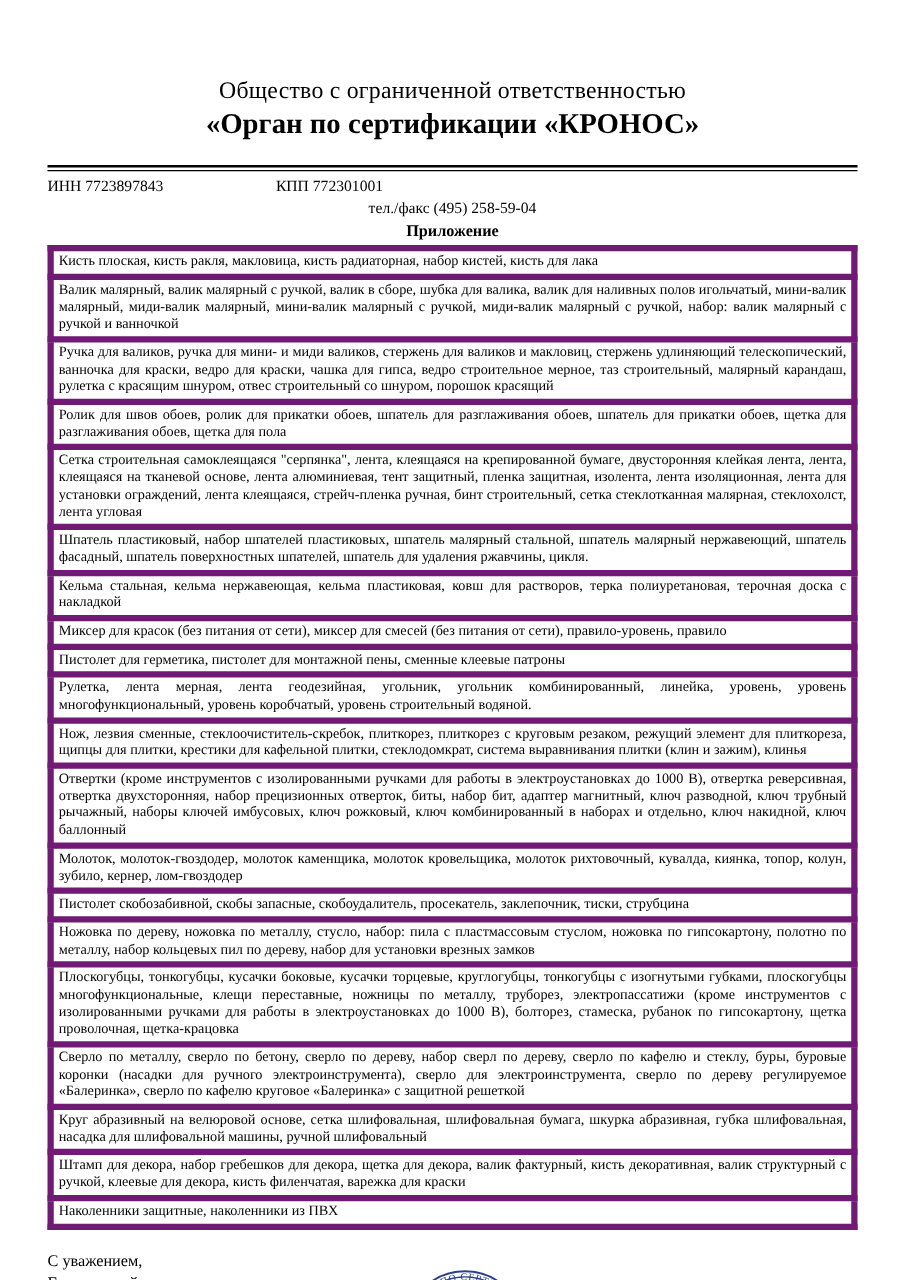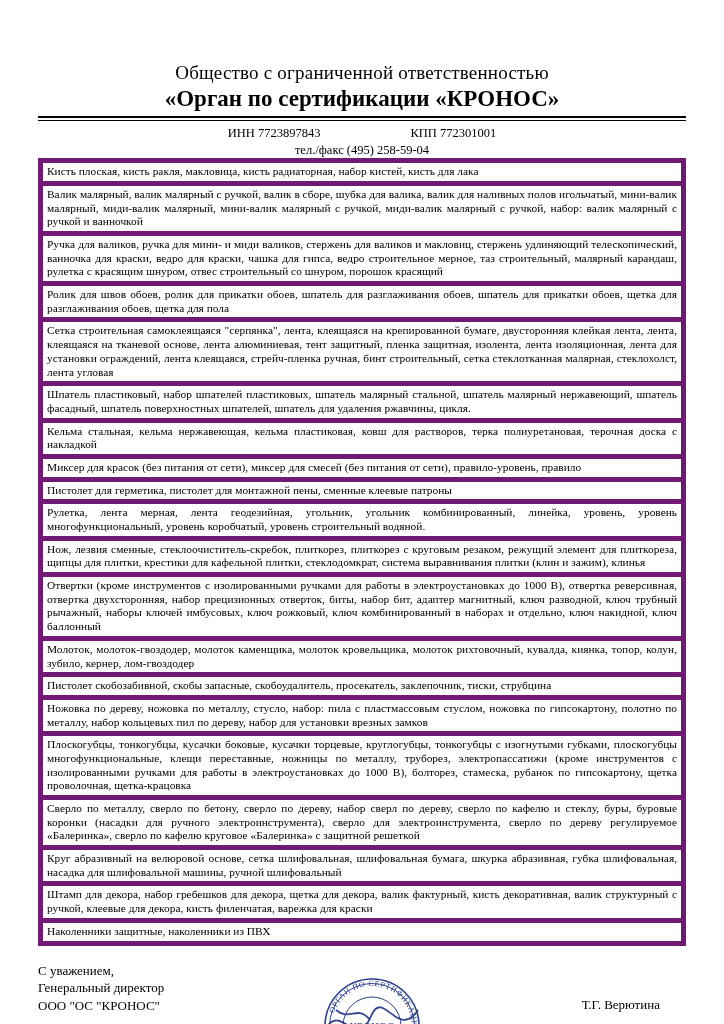--- a/index.html
+++ b/index.html
@@ -25,36 +25,35 @@
   .org-line-1 {
     text-align: center;
     font-size: 19px;
     letter-spacing: 0.2px;
     margin-bottom: 2px;
   }
   .org-line-2 {
     text-align: center;
     font-size: 23px;
     font-weight: bold;
-    margin-bottom: 4px;
+    margin-bottom: 20px;
   }
   .rule-double {
     border-top: 2px solid #000;
     border-bottom: 1px solid #000;
     height: 2px;
     margin: 2px 0 4px 0;
   }
   .reqs {
     text-align: center;
     font-size: 12.5px;
     line-height: 1.33;
   }
   .reqs .inn-kpp {
     display: flex;
-    justify-content: center;
     gap: 90px;
   }
   .pril {
     text-align: center;
     font-size: 13px;
     font-weight: bold;
     margin-top: 3px;
     margin-bottom: 3px;
   }
   table.items {
@@ -111,20 +110,21 @@
   <div class="rule-double"></div>
 
   <div class="reqs">
     <div class="inn-kpp">
       <span>ИНН 7723897843</span>
       <span>КПП 772301001</span>
     </div>
     <div>тел./факс (495) 258-59-04</div>
   </div>
 
+  <div class="pril">Приложение</div>
 
   <table class="items">
     <tbody>
       <tr>
           <td>Кисть плоская, кисть ракля, макловица, кисть радиаторная, набор кистей, кисть для лака</td>
         </tr>
       <tr>
           <td>Валик малярный, валик малярный с ручкой, валик в сборе, шубка для валика, валик для наливных полов игольчатый, мини-валик малярный, миди-валик малярный, мини-валик малярный с ручкой, миди-валик малярный с ручкой, набор: валик малярный с ручкой и ванночкой</td>
         </tr>
       <tr>

